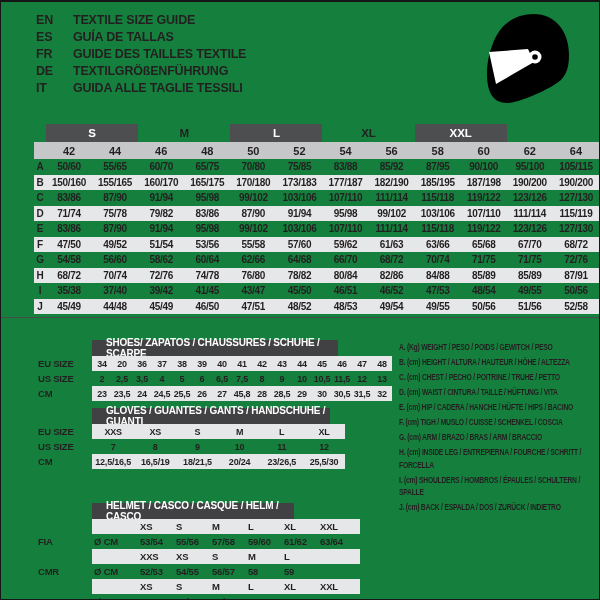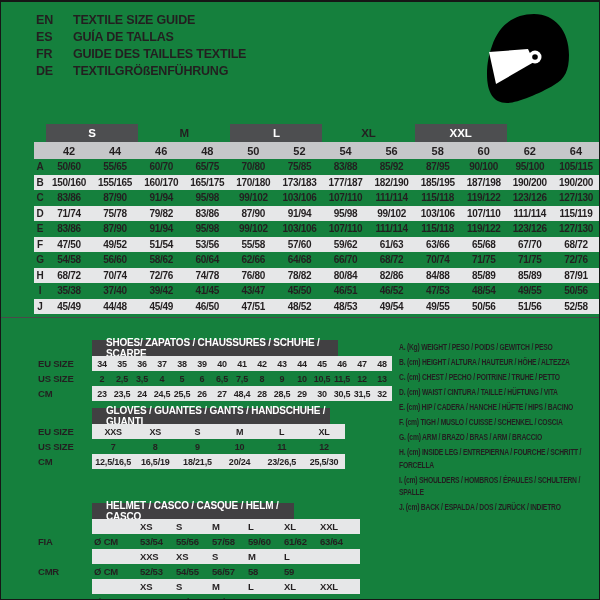--- a/index.html
+++ b/index.html
@@ -55,20 +55,24 @@
         <span class="lang-code">ES</span>
         <span class="lang-text">GUÍA DE TALLAS</span>
       </div>
       <div class="lang-row">
         <span class="lang-code">FR</span>
         <span class="lang-text">GUIDE DES TAILLES TEXTILE</span>
       </div>
       <div class="lang-row">
         <span class="lang-code">DE</span>
         <span class="lang-text">TEXTILGRÖßENFÜHRUNG</span>
+      </div>
+      <div class="lang-row">
+        <span class="lang-code">IT</span>
+        <span class="lang-text">GUIDA ALLE TAGLIE TESSILI</span>
       </div>
     </div>
 
   <div class="helmet-wrap">
     <svg width="92" height="96" viewBox="0 0 92 96">
       <path d="M53 4 C74 4 88 21 88 45 C88 60 84 69 73 75 C58 84 36 93 26 93 C12 93 6 82 6 64 C6 53 8 44 11 36 C18 15 33 4 53 4 Z" fill="#000"></path>
       <polygon points="8,42 47,39 53,52 15,74" fill="#fff"></polygon>
       <circle cx="54" cy="47" r="6.5" fill="#fff"></circle>
       <circle cx="54" cy="47" r="2.8" fill="#000"></circle>
     </svg>
@@ -274,21 +278,21 @@
 
   <div class="subtable" style="top:338px">
     <div class="bar" style="width:246px">
       <span>SHOES/ ZAPATOS / CHAUSSURES / SCHUHE / SCARPE</span>
     </div>
     <div>
         <div class="trow">
           <div class="lbl">EU SIZE</div>
           <div class="cells shoes-cells band">
             <div class="cell">34</div>
-            <div class="cell">35</div>
+            <div class="cell">20</div>
             <div class="cell">36</div>
             <div class="cell">37</div>
             <div class="cell">38</div>
             <div class="cell">39</div>
             <div class="cell">40</div>
             <div class="cell">41</div>
             <div class="cell">42</div>
             <div class="cell">43</div>
             <div class="cell">44</div>
             <div class="cell">45</div>
@@ -320,21 +324,21 @@
         <div class="trow">
           <div class="lbl">CM</div>
           <div class="cells shoes-cells band">
             <div class="cell">23</div>
             <div class="cell">23,5</div>
             <div class="cell">24</div>
             <div class="cell">24,5</div>
             <div class="cell">25,5</div>
             <div class="cell">26</div>
             <div class="cell">27</div>
-            <div class="cell">48,4</div>
+            <div class="cell">45,8</div>
             <div class="cell">28</div>
             <div class="cell">28,5</div>
             <div class="cell">29</div>
             <div class="cell">30</div>
             <div class="cell">30,5</div>
             <div class="cell">31,5</div>
             <div class="cell">32</div>
           </div>
         </div>
       </div>

